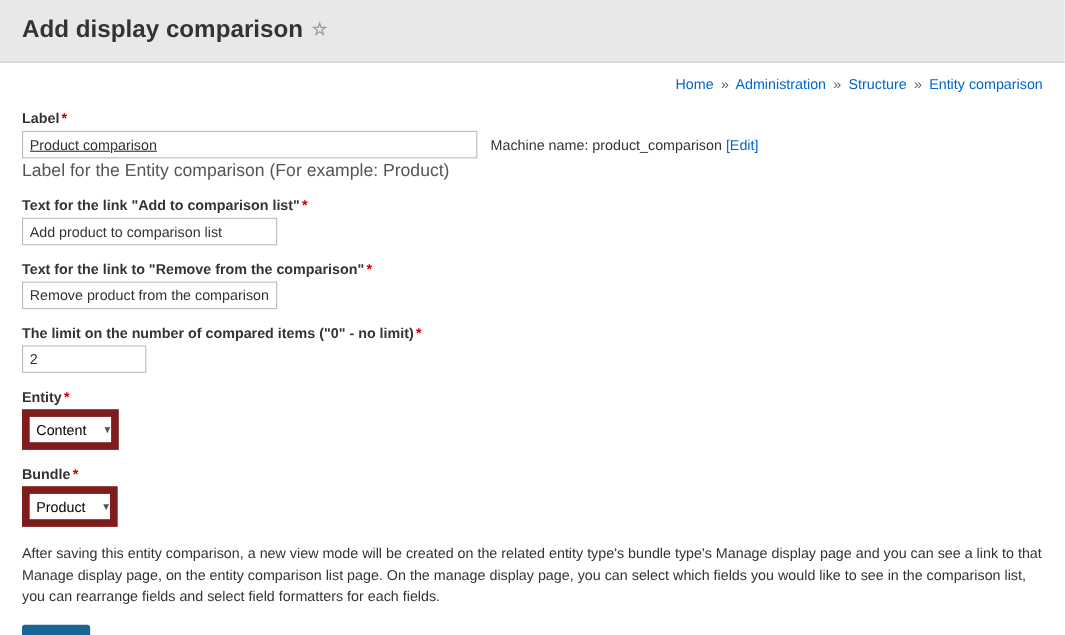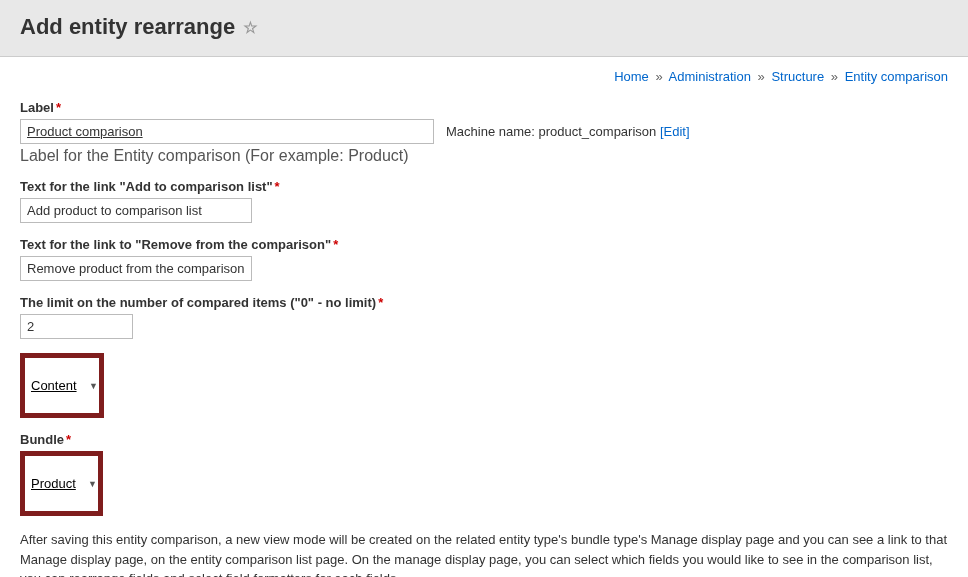--- a/index.html
+++ b/index.html
@@ -87,30 +87,29 @@
       width: 414px;
       text-decoration: underline;
     }
     .input-medium {
       width: 232px;
     }
     .input-small {
       width: 113px;
     }
     .form-select {
-      border: 5px solid #7f1d1d;
-      padding: 20px 6px;
+      border: 7px solid #7f1d1d;
+      padding: 4px 6px;
       font-size: 13px;
       background: #fff;
       cursor: pointer;
       appearance: none;
       -webkit-appearance: none;
       padding-right: 22px;
       position: relative;
-      text-decoration: underline;
     }
     .select-wrapper {
       display: inline-block;
       position: relative;
     }
     .select-wrapper::after {
       content: '▼';
       position: absolute;
       right: 6px;
       top: 50%;
@@ -135,21 +134,21 @@
       font-weight: bold;
       border-radius: 3px;
       cursor: pointer;
     }
   </style>
 </head>
 <body>
 
 <div class="page-header">
   <div class="page-title">
-    <span>Add entity rearrange</span>
+    <span>Add display comparison</span>
     <span class="star-icon">☆</span>
   </div>
 </div>
 
 <div class="page-content">
   <div class="breadcrumb">
     <a href="#">Home</a>
     <span class="sep">»</span>
     <a href="#">Administration</a>
     <span class="sep">»</span>
@@ -191,20 +190,23 @@
   
   <div class="form-item">
     <label class="form-label">
       <span>The limit on the number of compared items ("0" - no limit)</span><span class="required">*</span>
     </label>
     <input type="text" class="form-text input-small" value="2" style="">
   </div>
 
   
   <div class="form-item">
+    <label class="form-label">
+      <span>Entity</span><span class="required">*</span>
+    </label>
     <div class="select-wrapper">
       <select class="form-select">
         <option>Content</option>
       </select>
     </div>
   </div>
 
   
   <div class="form-item">
     <label class="form-label">

